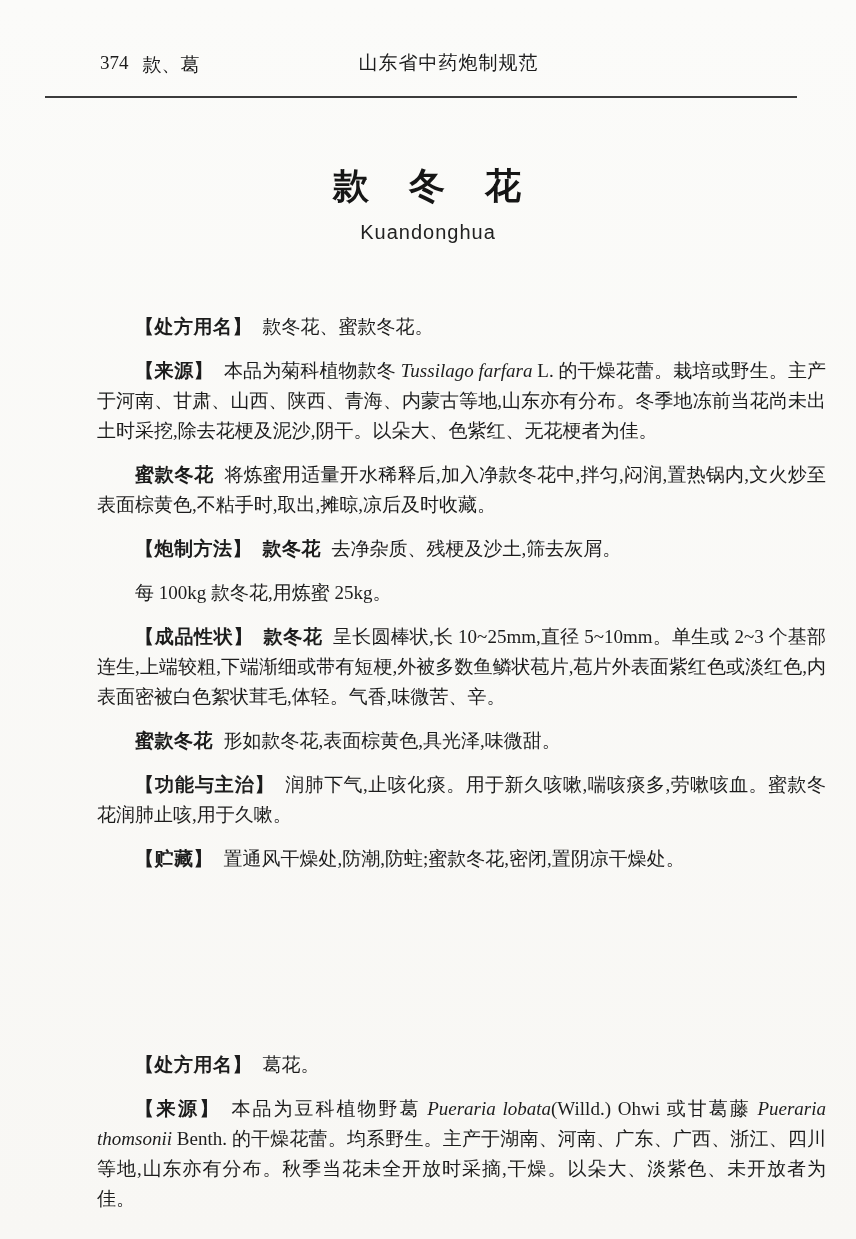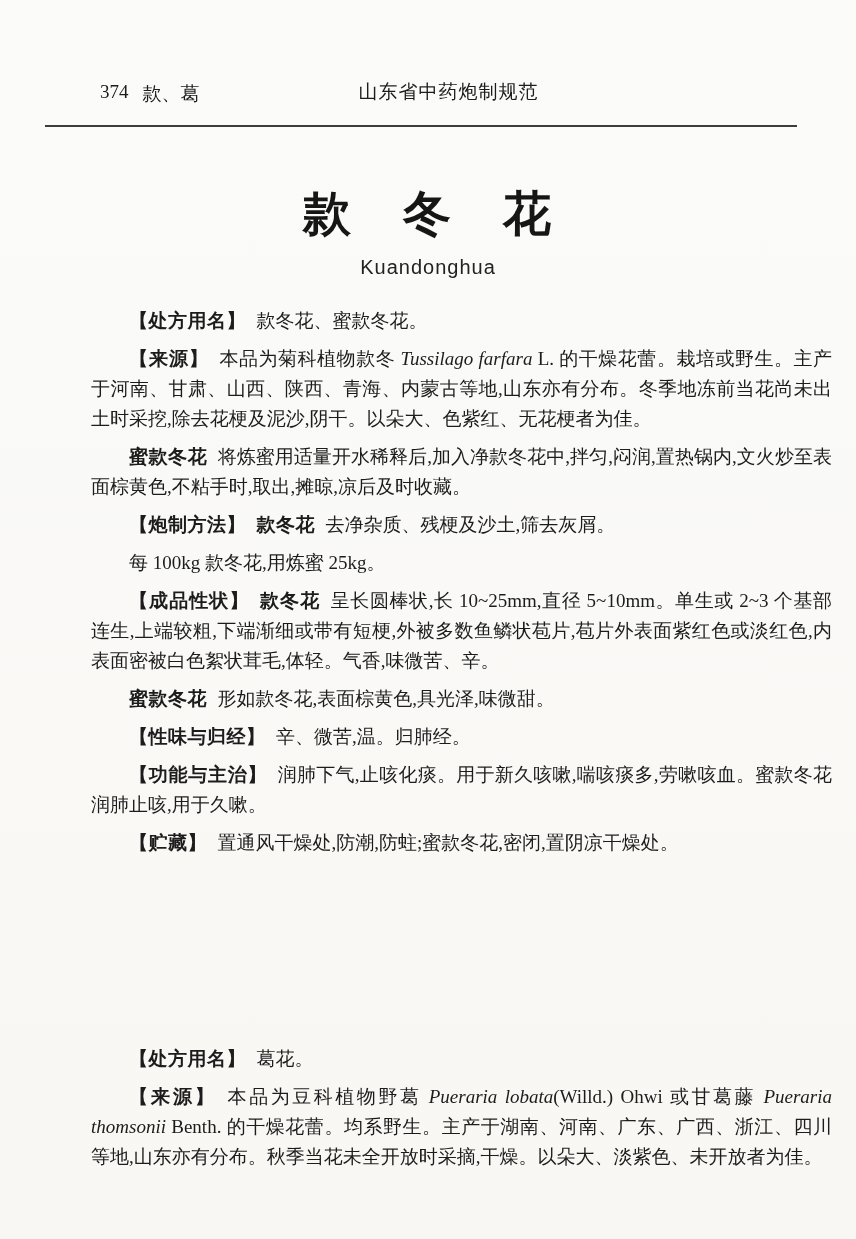--- a/index.html
+++ b/index.html
@@ -21,32 +21,31 @@
     top: 50px;
     left: 45px;
     width: 752px;
     display: flex;
     align-items: baseline;
     font-size: 19px;
     padding-bottom: 18px;
     border-bottom: 2px solid #3c3c3c;
   }
   .header .left  { flex: 1; padding-left: 55px; display: flex; gap: 14px; }
-  .header .mid   { flex: 1.2; text-align: center; letter-spacing: 1px; white-space: nowrap; margin-top: 29px; }
+  .header .mid   { flex: 1.2; text-align: center; letter-spacing: 1px; white-space: nowrap; }
   .header .right { flex: 1; }
 
   
   .title-block { position: absolute; left: 0; width: 100%; text-align: center; }
   .title-block .zh {
     font-family: Liberation Serif, serif;
     font-weight: 700;
-    font-size: 48px;
+    font-size: 36px;
     letter-spacing: 2px;
     color: #161616;
-    margin-top: 20px;
   }
   .title-block .py {
     margin-top: 10px;
     font-family: "Liberation Sans", sans-serif;
     font-weight: 400;
     font-size: 20px;
     letter-spacing: 1px;
     color: #222;
   }
   #title-1 { top: 162px; }
@@ -58,21 +57,21 @@
     left: 83px;
     width: 757px;
     font-size: 19px;
     line-height: 30px;
     text-align: justify;
     text-justify: inter-ideograph;
   }
   #body-1 { top: 298px; }
   #body-2 { top: 1036px; }
 
-  .article-body p { margin: 8px; text-indent: 2em; }
+  .article-body p { margin: 14px; text-indent: 2em; }
 
   .seg-label, .seg-bold {
     font-family: "Liberation Sans", sans-serif;
     font-weight: 700;
     margin-right: 0.55em;
     letter-spacing: 0.5px;
   }
   .seg-italic { font-style: italic; }
   .seg-plain  { }
 </style>
@@ -96,21 +95,20 @@
   </div>
 
   <div class="article-body" id="body-1">
       <p><span class="seg-label">【处方用名】</span><span class="seg-plain">款冬花、蜜款冬花。</span></p>
       <p><span class="seg-label">【来源】</span><span class="seg-plain">本品为菊科植物款冬 </span><span class="seg-italic">Tussilago farfara</span><span class="seg-plain"> L. 的干燥花蕾。栽培或野生。主产于河南、甘肃、山西、陕西、青海、内蒙古等地,山东亦有分布。冬季地冻前当花尚未出土时采挖,除去花梗及泥沙,阴干。以朵大、色紫红、无花梗者为佳。</span></p>
       <p><span class="seg-bold">蜜款冬花</span><span class="seg-plain">将炼蜜用适量开水稀释后,加入净款冬花中,拌匀,闷润,置热锅内,文火炒至表面棕黄色,不粘手时,取出,摊晾,凉后及时收藏。</span></p>
       <p><span class="seg-label">【炮制方法】</span><span class="seg-bold">款冬花</span><span class="seg-plain">去净杂质、残梗及沙土,筛去灰屑。</span></p>
       <p><span class="seg-plain">每 100kg 款冬花,用炼蜜 25kg。</span></p>
       <p><span class="seg-label">【成品性状】</span><span class="seg-bold">款冬花</span><span class="seg-plain">呈长圆棒状,长 10~25mm,直径 5~10mm。单生或 2~3 个基部连生,上端较粗,下端渐细或带有短梗,外被多数鱼鳞状苞片,苞片外表面紫红色或淡红色,内表面密被白色絮状茸毛,体轻。气香,味微苦、辛。</span></p>
       <p><span class="seg-bold">蜜款冬花</span><span class="seg-plain">形如款冬花,表面棕黄色,具光泽,味微甜。</span></p>
-      <p><span class="seg-label">【性味与归经】</span><span class="seg-plain">辛、微苦,温。归肺经。</span></p>
       <p><span class="seg-label">【功能与主治】</span><span class="seg-plain">润肺下气,止咳化痰。用于新久咳嗽,喘咳痰多,劳嗽咳血。蜜款冬花润肺止咳,用于久嗽。</span></p>
       <p><span class="seg-label">【贮藏】</span><span class="seg-plain">置通风干燥处,防潮,防蛀;蜜款冬花,密闭,置阴凉干燥处。</span></p>
     </div>
 
 
   <div class="article-body" id="body-2">
       <p><span class="seg-label">【处方用名】</span><span class="seg-plain">葛花。</span></p>
       <p><span class="seg-label">【来源】</span><span class="seg-plain">本品为豆科植物野葛 </span><span class="seg-italic">Pueraria lobata</span><span class="seg-plain">(Willd.) Ohwi 或甘葛藤 </span><span class="seg-italic">Pueraria thomsonii</span><span class="seg-plain"> Benth. 的干燥花蕾。均系野生。主产于湖南、河南、广东、广西、浙江、四川等地,山东亦有分布。秋季当花未全开放时采摘,干燥。以朵大、淡紫色、未开放者为佳。</span></p>
     </div>
 

